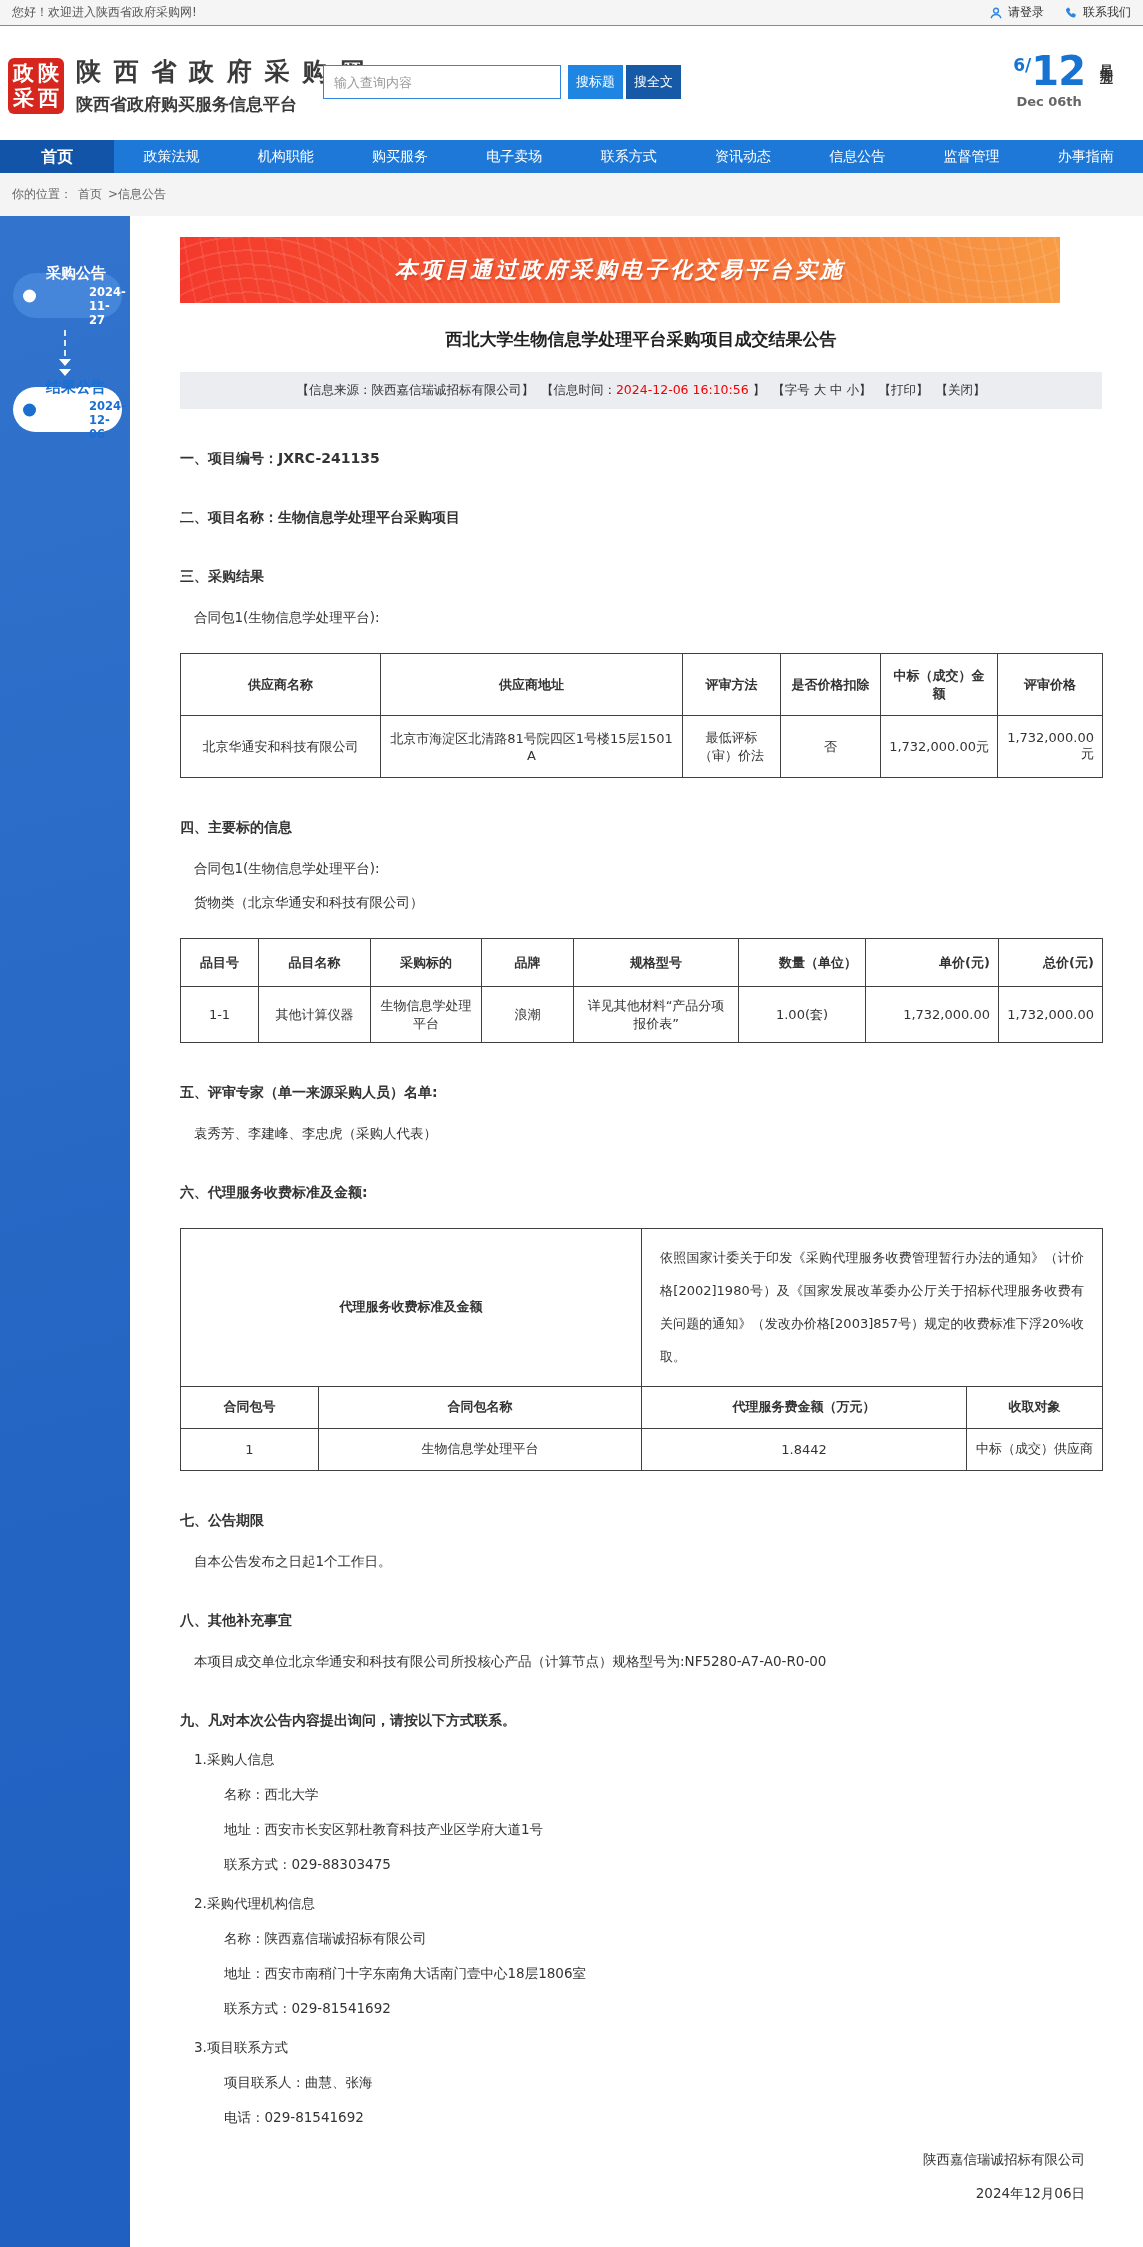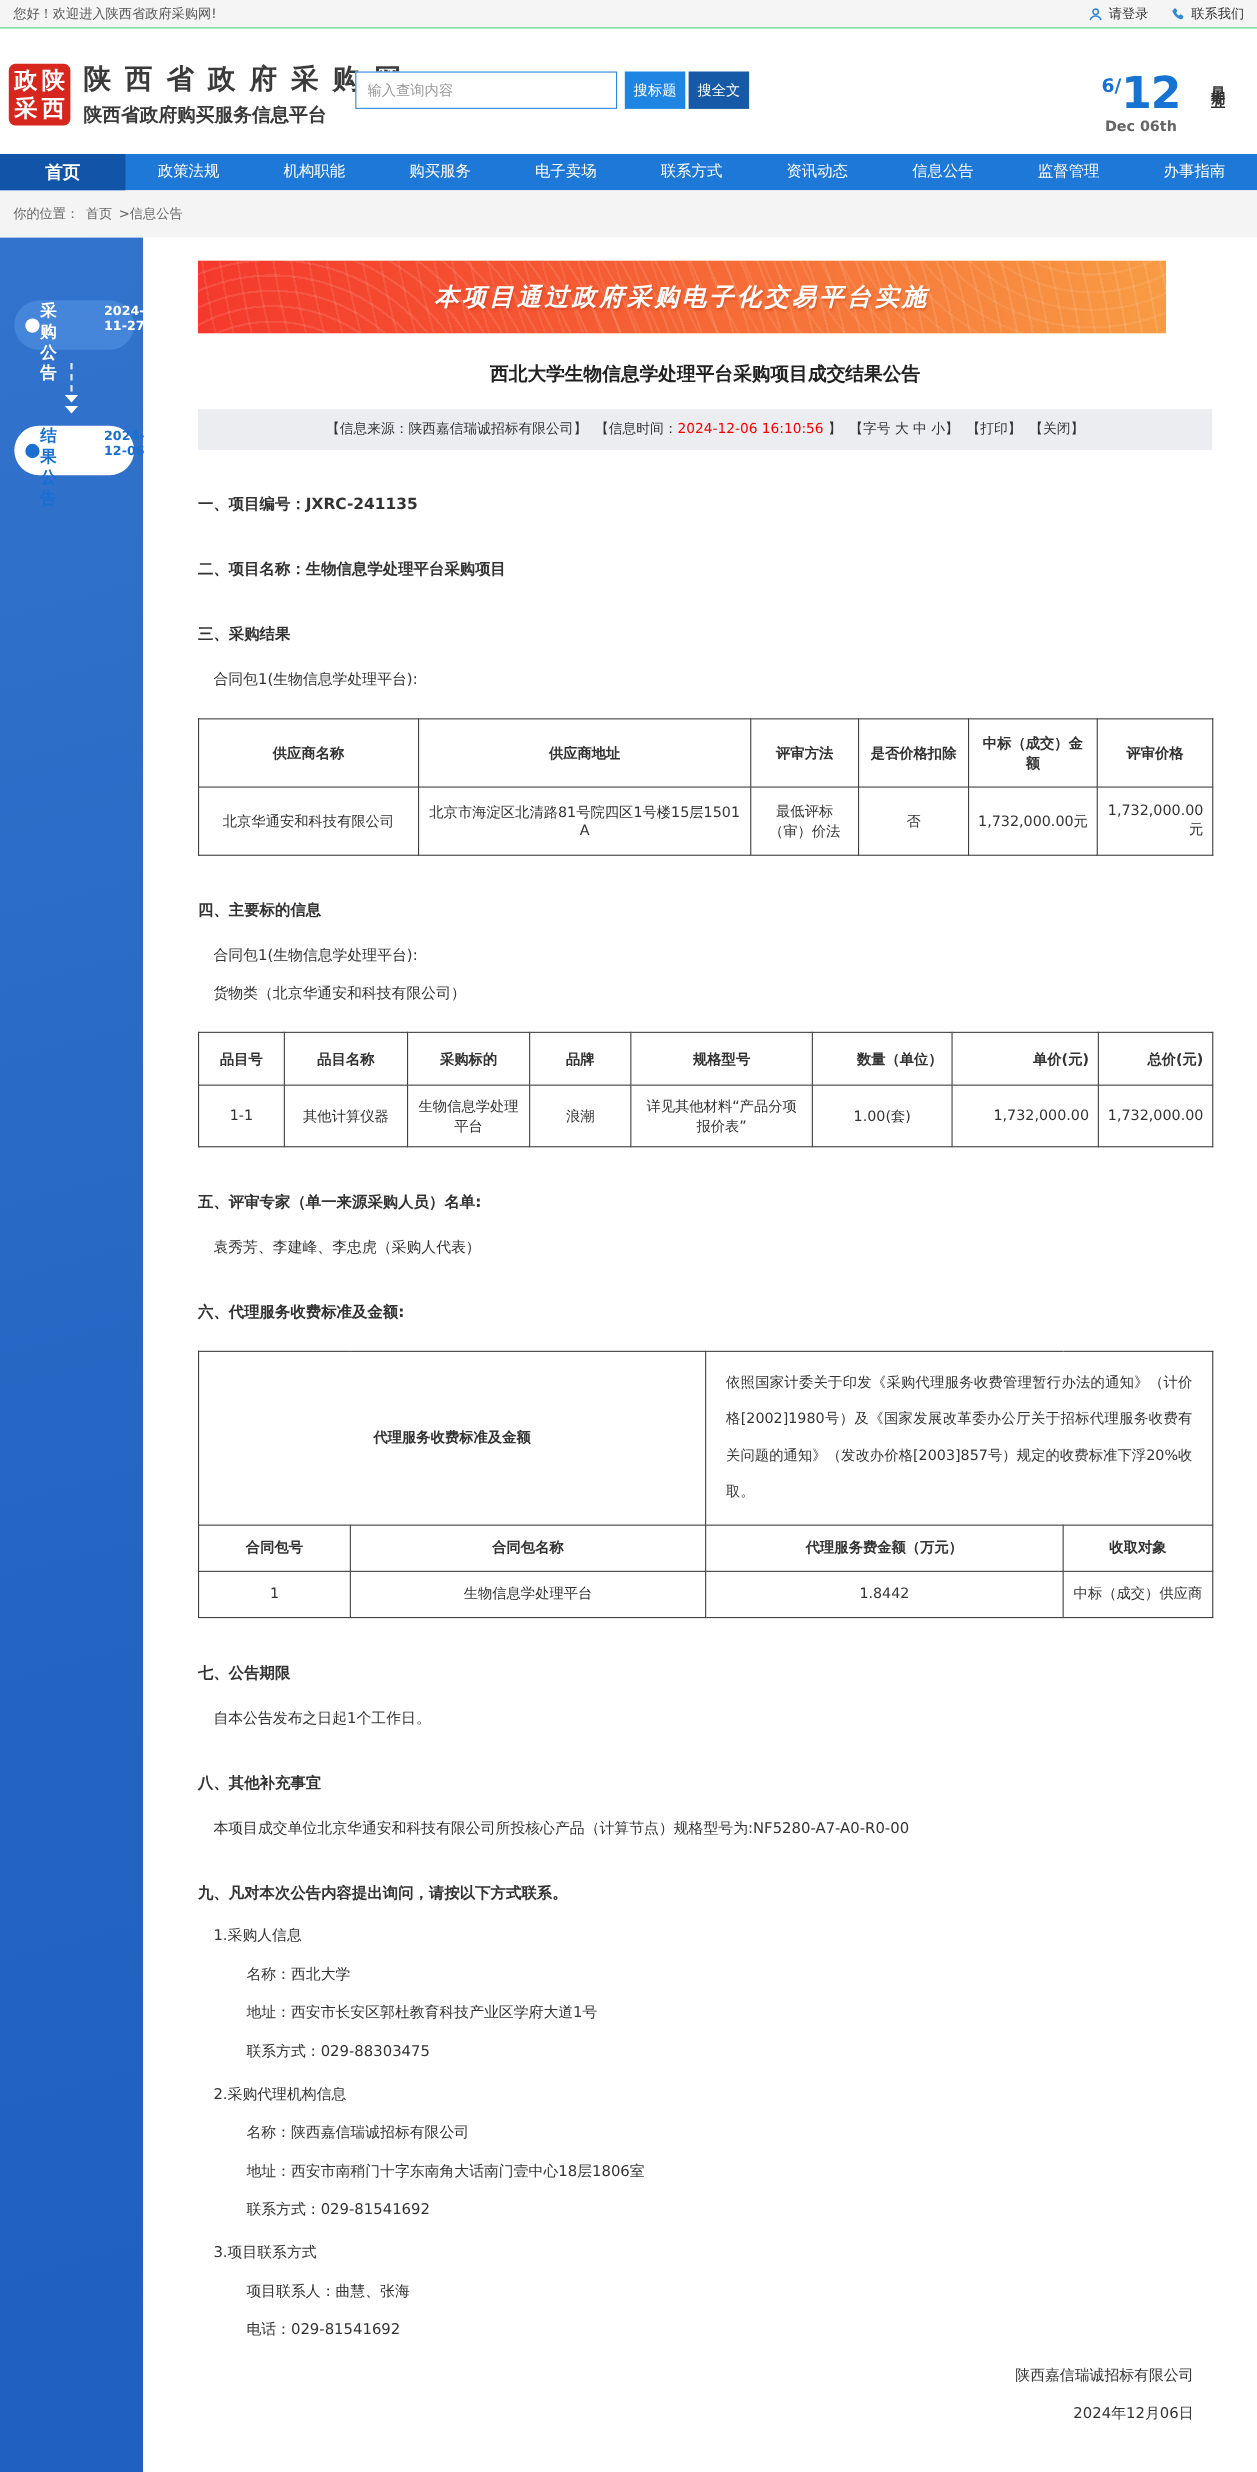--- a/index.html
+++ b/index.html
@@ -23,21 +23,21 @@
   .site-name { font-size:25px; font-weight:bold; color:#3a3a3a; letter-spacing:2px; }
   .site-sub  { font-size:17px; font-weight:bold; color:#3a3a3a; margin-top:5px; }
   .search { position:absolute; left:323px; top:39px; display:flex; align-items:center; }
   .search input { width:238px; height:34px; border:1px solid #2e86dd; padding:0 10px;
     font-size:13px; color:#333; outline:none; font-family:inherit; }
   .search input::placeholder { color:#999; }
   .search button { height:34px; padding:0 8px; min-width:45px; border:none; color:#fff;
     font-size:13px; cursor:pointer; font-family:inherit; }
   .btn-title { background:#1e86e2; margin-left:7px; }
   .btn-full  { background:#1659a7; margin-left:3px; }
-  .datebox { position:absolute; right:28px; top:36px; display:flex; gap:24px; }
+  .datebox { position:absolute; right:28px; top:22px; display:flex; gap:12px; }
   .date-md { color:#1673d2; text-align:center; }
   .date-m { font-size:17px; font-weight:bold; vertical-align:14px; }
   .date-d { font-size:40px; font-weight:bold; letter-spacing:-1px; }
   .date-en { font-size:13px; color:#666; font-weight:bold; text-align:center; margin-top:0; }
   .date-week { writing-mode:vertical-rl; font-size:13px; color:#333; font-weight:bold;
     letter-spacing:4px; padding-top:6px; }
 
   
   .nav { height:33px; background:#1e78d7; display:flex; }
   .nav-item { width:114.3px; line-height:33px; text-align:center; color:#fff;
@@ -47,21 +47,21 @@
   
   .breadcrumb { height:43px; background:#f4f4f5; line-height:43px; padding:0 12px;
     font-size:12px; color:#666; display:flex; gap:6px; }
   .breadcrumb .bc-home { cursor:pointer; }
 
   
   .main { display:flex; min-height:1885px; background:#fff; }
   .sidebar { width:130px; background:linear-gradient(165deg,#3273cd 0%,#2465c3 60%,#1f5fc0 100%);
     padding-top:57px; flex-shrink:0; }
   .timeline-item { position:relative; margin:0 8px 0 13px; height:45px; border-radius:23px;
-    display:flex; flex-direction:row; justify-content:center; padding-left:33px; cursor:pointer; }
+    display:flex; flex-direction:column; justify-content:center; padding-left:33px; cursor:pointer; }
   .timeline-item .dot { position:absolute; left:10px; top:50%; transform:translateY(-50%);
     width:13px; height:13px; border-radius:50%; background:#fff; }
   .tl-label { font-size:15px; font-weight:bold; color:#fff; }
   .tl-date  { font-size:11.5px; font-weight:bold; color:#fff; margin-top:2px;margin-left:43px; }
   .timeline-item.plain { background:#4586da; }
   .timeline-item.active { background:#fff; }
   .timeline-item.active .tl-label, .timeline-item.active .tl-date { color:#1a6fd1; }
   .timeline-item.active .dot { background:#1a6fd1; }
   .tl-arrow { height:69px; display:flex; flex-direction:column; align-items:center;
     justify-content:center; }

